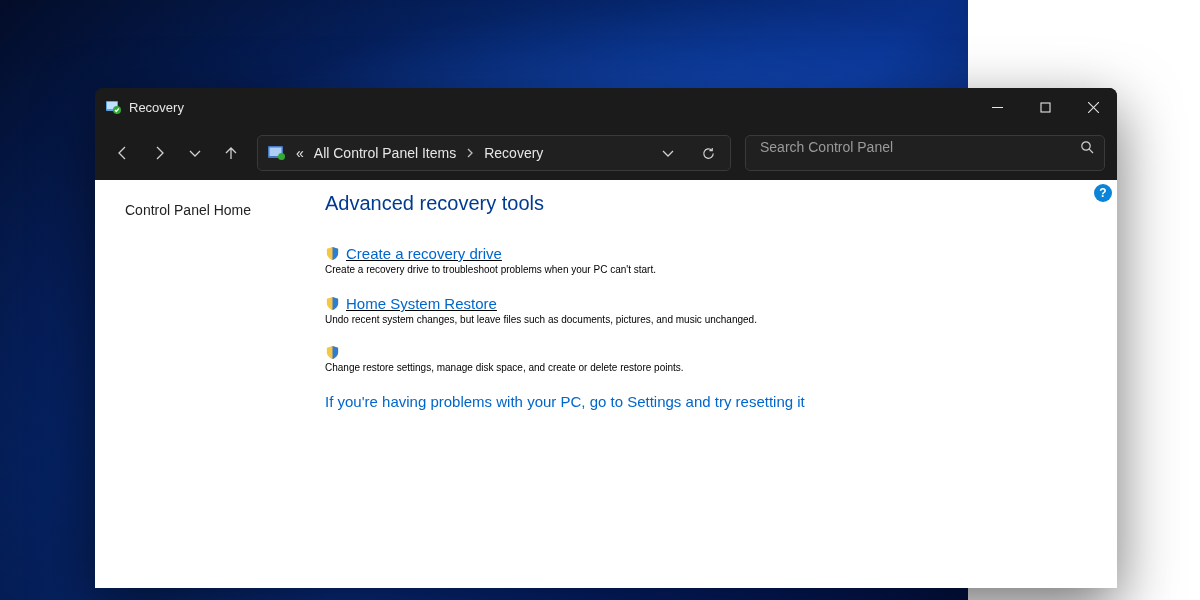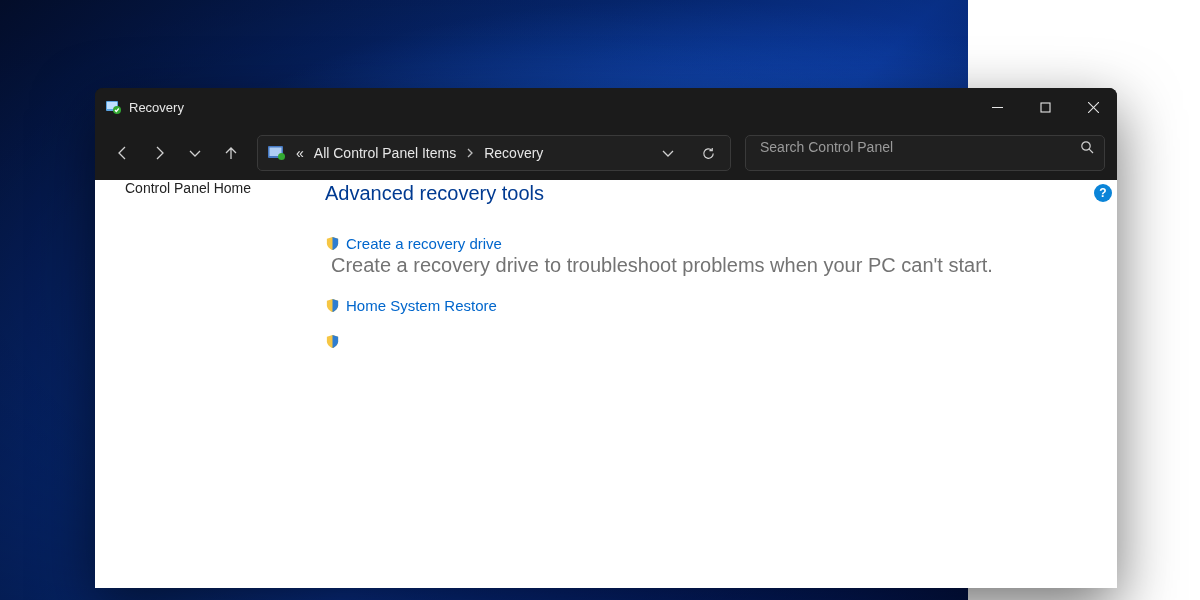--- a/index.html
+++ b/index.html
@@ -101,36 +101,36 @@
     flex: 1; background: #ffffff; display: flex; position: relative;
   }
   .help-bubble {
     position: absolute; top: 4px; right: 5px;
     width: 18px; height: 18px; border-radius: 50%;
     background: #0a84d8; color: #fff; font-size: 12px; font-weight: 600;
     display: flex; align-items: center; justify-content: center;
   }
 
   .leftnav {
-    width: 230px; padding: 0 10px 0 30px;
+    width: 230px; padding: 22px 10px 0 30px;
   }
   .leftnav .nav-link {
     color: #222; font-size: 14px;
   }
 
   .main {
-    flex: 1; padding: 2px 30px 0 0;
+    flex: 1; padding: 12px 30px 0 0;
   }
   .page-title {
     color: #003a91; font-size: 20px; font-weight: 400; margin-bottom: 30px;
   }
   .option { margin-bottom: 20px; }
-  .option-head { display: flex; align-items: center; gap: 6px; margin-bottom: 2px; }
+  .option-head { display: flex; align-items: center; gap: 6px; margin-bottom: 2px; text-decoration: underline; }
   .option-link { color: #0066cc; font-size: 15px; }
-  .option-desc { color: #737373; font-size: 20px; margin-left: 6px; }
+  .option-desc { color: #000000; font-size: 10px; }
   .settings-link { color: #0066cc; font-size: 15px; margin-top: 18px; display: block; }
 
   
   .shield {
     width: 15px; height: 15px; display: inline-block; position: relative;
   }
   .shield svg { width: 15px; height: 15px; display: block; }
 
   svg { display: block; }
 </style>
@@ -264,30 +264,33 @@
         <div class="option">
           <div class="option-head">
             <span class="shield">
               <svg viewBox="0 0 16 16">
                   <path d="M8 1 L14 3 V8 C14 11 11 14 8 15 C5 14 2 11 2 8 V3 Z" fill="#f6c644"></path>
                   <path d="M8 1 L14 3 V8 C14 11 11 14 8 15 V1 Z" fill="#2e7dd1"></path>
                 </svg>
             </span>
             <span class="option-link">Home System Restore</span>
           </div>
+          <div class="option-desc">Undo recent system changes, but leave files such as documents, pictures, and music unchanged.</div>
         </div>
 
         <div class="option">
           <div class="option-head">
             <span class="shield">
               <svg viewBox="0 0 16 16">
                   <path d="M8 1 L14 3 V8 C14 11 11 14 8 15 C5 14 2 11 2 8 V3 Z" fill="#f6c644"></path>
                   <path d="M8 1 L14 3 V8 C14 11 11 14 8 15 V1 Z" fill="#2e7dd1"></path>
                 </svg>
             </span>
           </div>
-        </div>
-
+          <div class="option-desc">Change restore settings, manage disk space, and create or delete restore points.</div>
+        </div>
+
+        <span class="settings-link">If you're having problems with your PC, go to Settings and try resetting it</span>
       </div>
     </div>
 
   </div>
 </div>
 
 </body></html>

